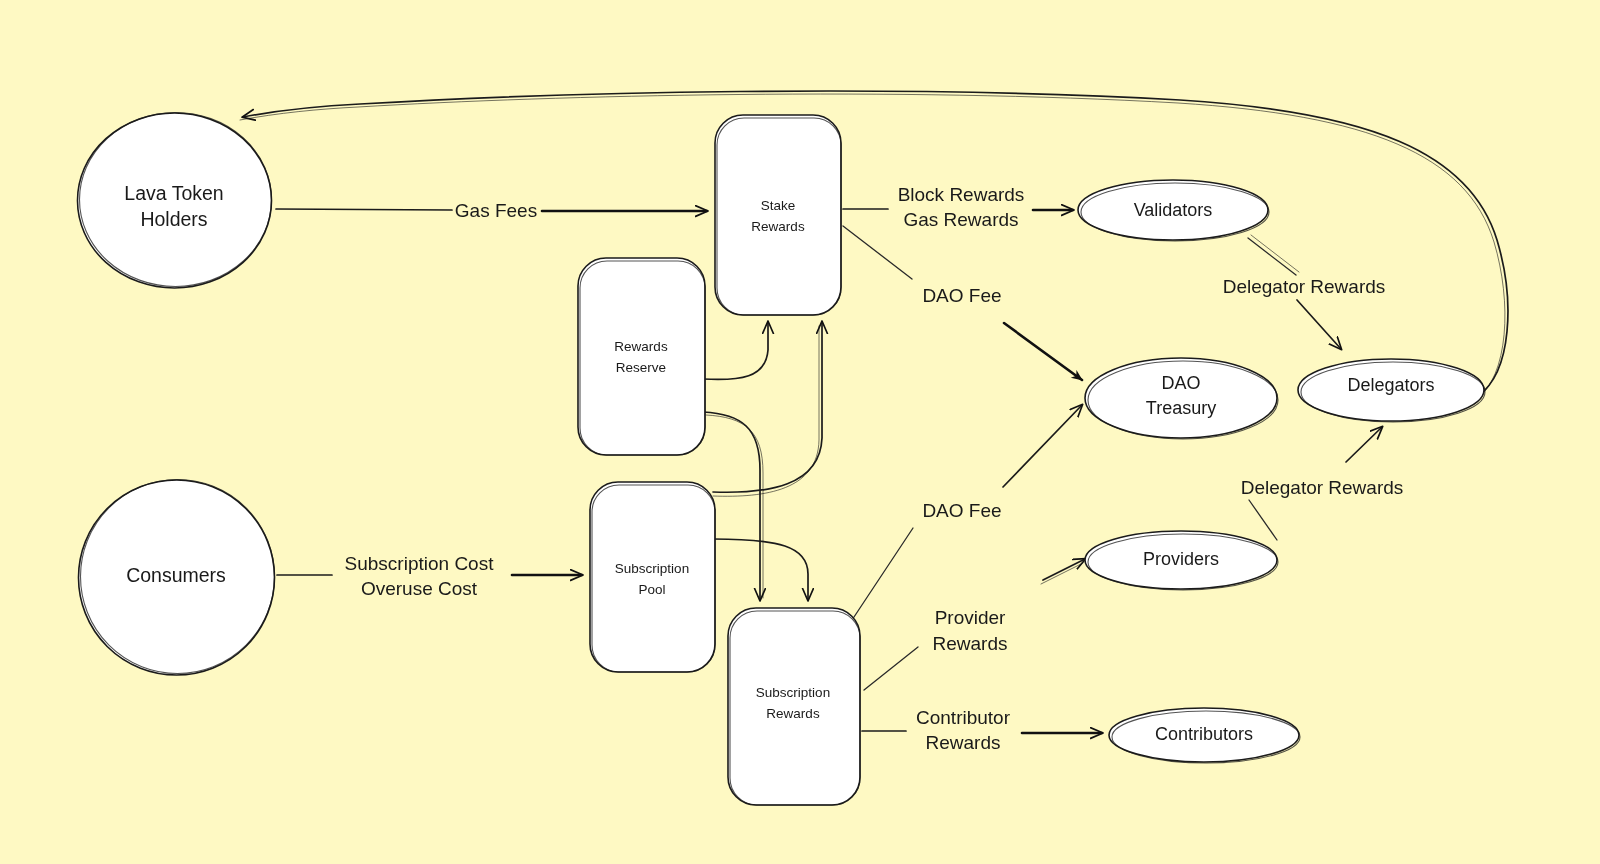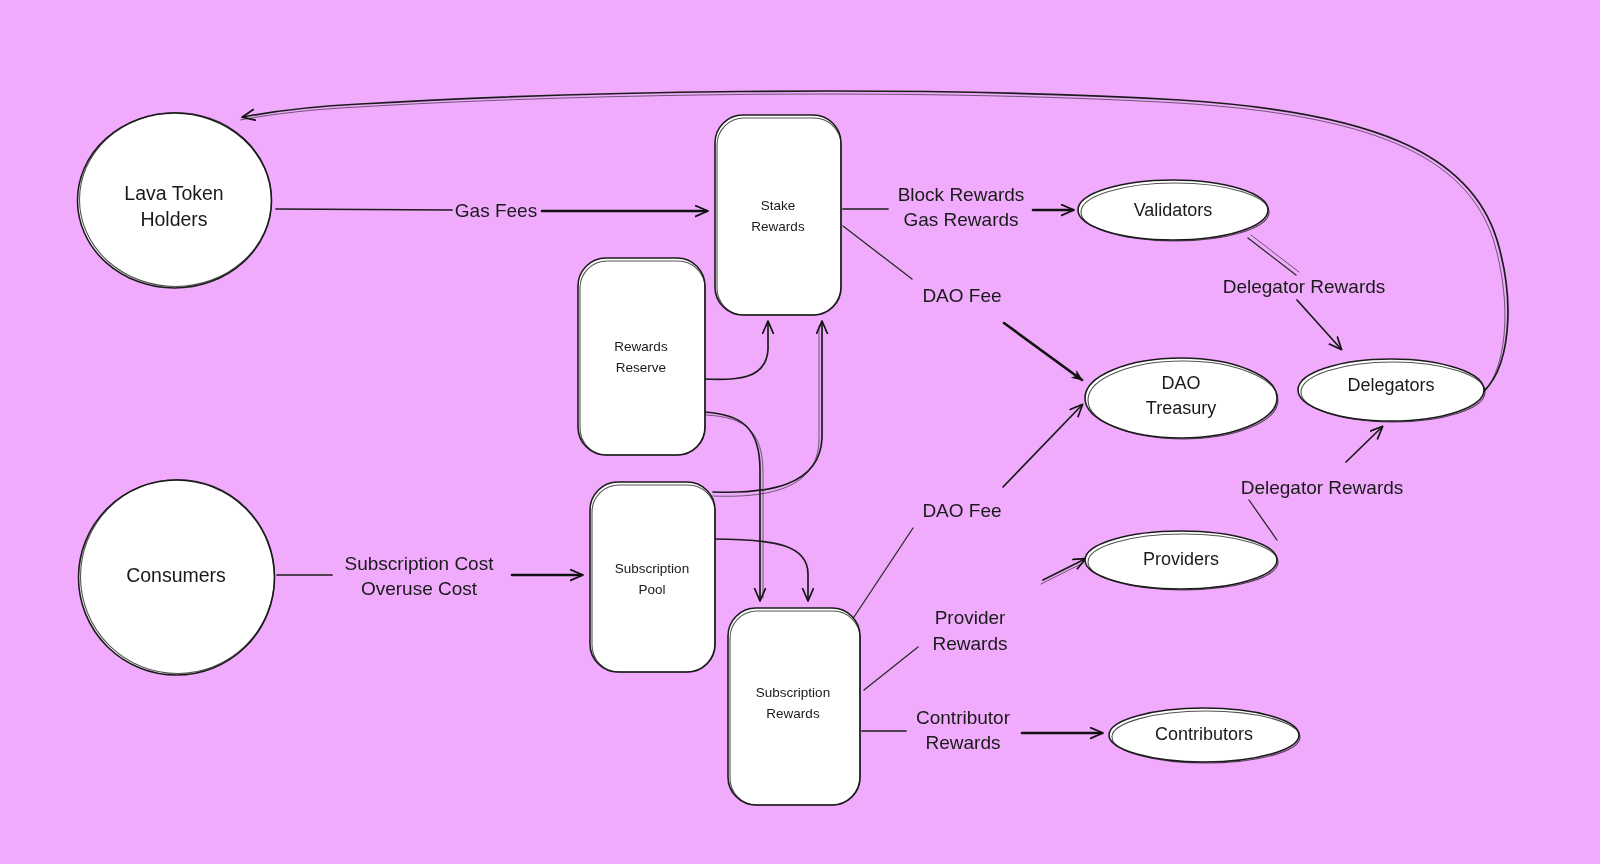--- a/index.html
+++ b/index.html
@@ -7,21 +7,21 @@
   body{
     width:1600px;height:864px;
     font-family:"Liberation Sans", sans-serif;
     color:#1a1a1a;
     overflow:hidden;
     position:relative;
   }
   #canvas-root{
     position:relative;
     width:1600px;height:864px;
-    background:#f0abfc;
+    background:#fef9c3;
   }
   svg#diagram{
     position:absolute;inset:0;
     width:1600px;height:864px;
     display:block;
   }
   .shape{fill:#ffffff;stroke:#1b1b1b;stroke-width:1.6;}
   .shape-dbl{fill:none;stroke:#1b1b1b;stroke-width:1.1;opacity:.75;}
   .edge{fill:none;stroke:#1b1b1b;stroke-width:1.7;stroke-linecap:round;}
   .edge-thin{fill:none;stroke:#2a2a2a;stroke-width:1.3;stroke-linecap:round;}

